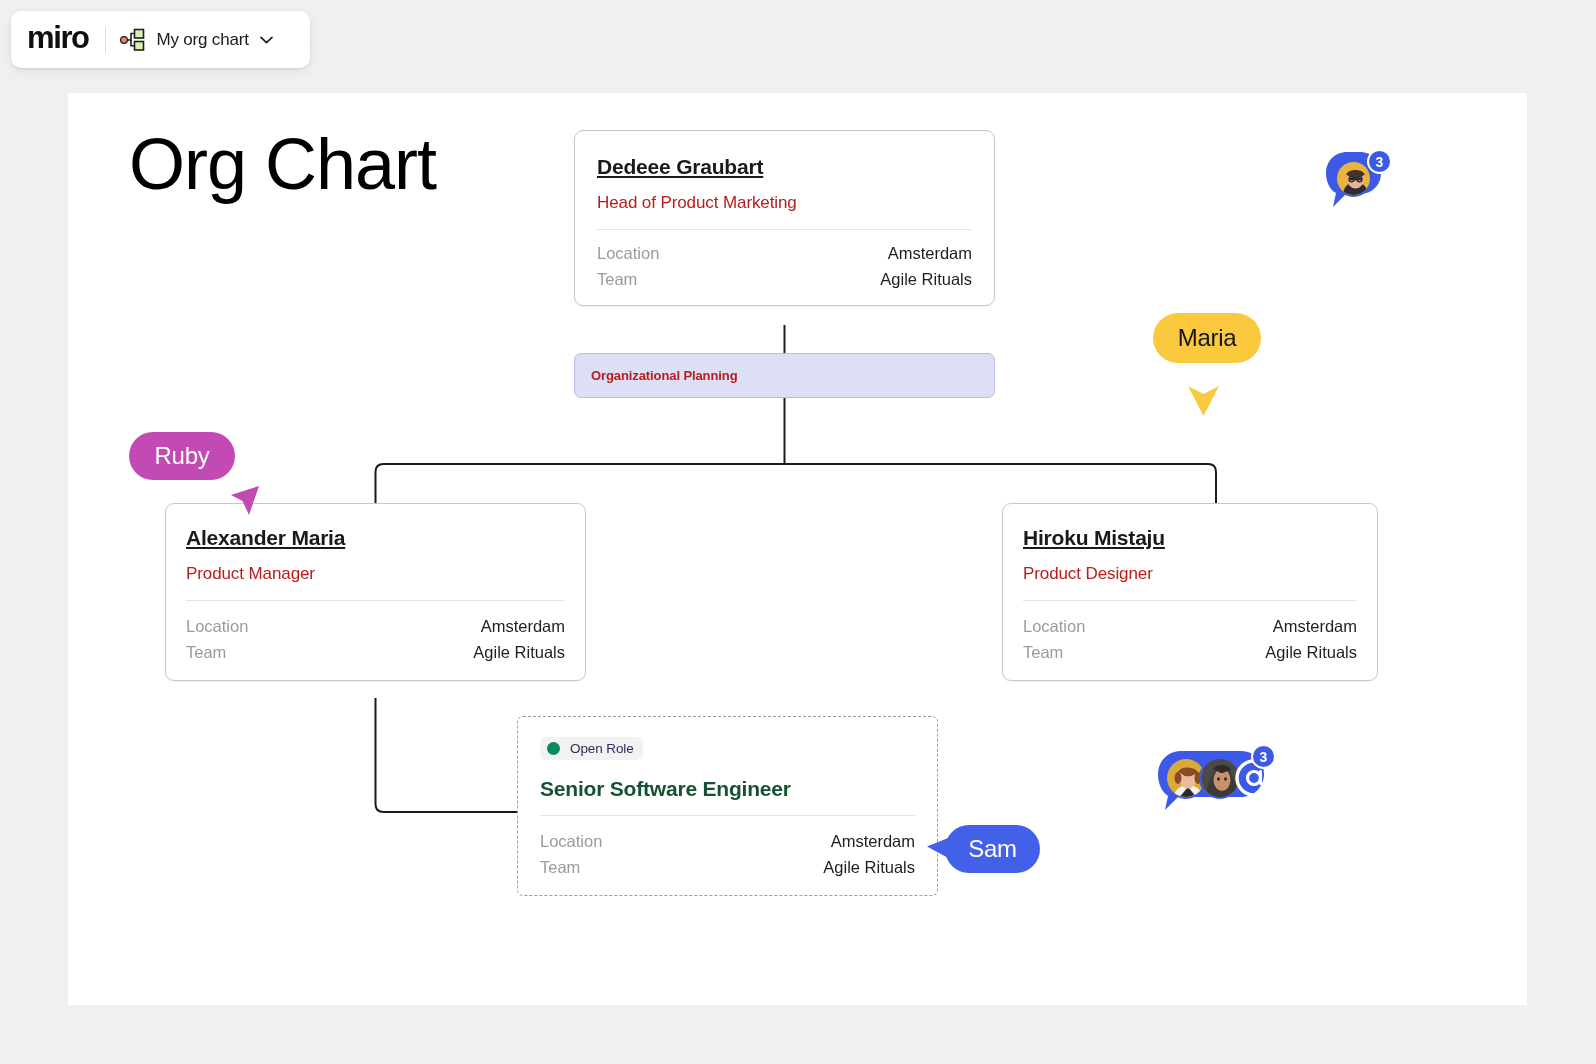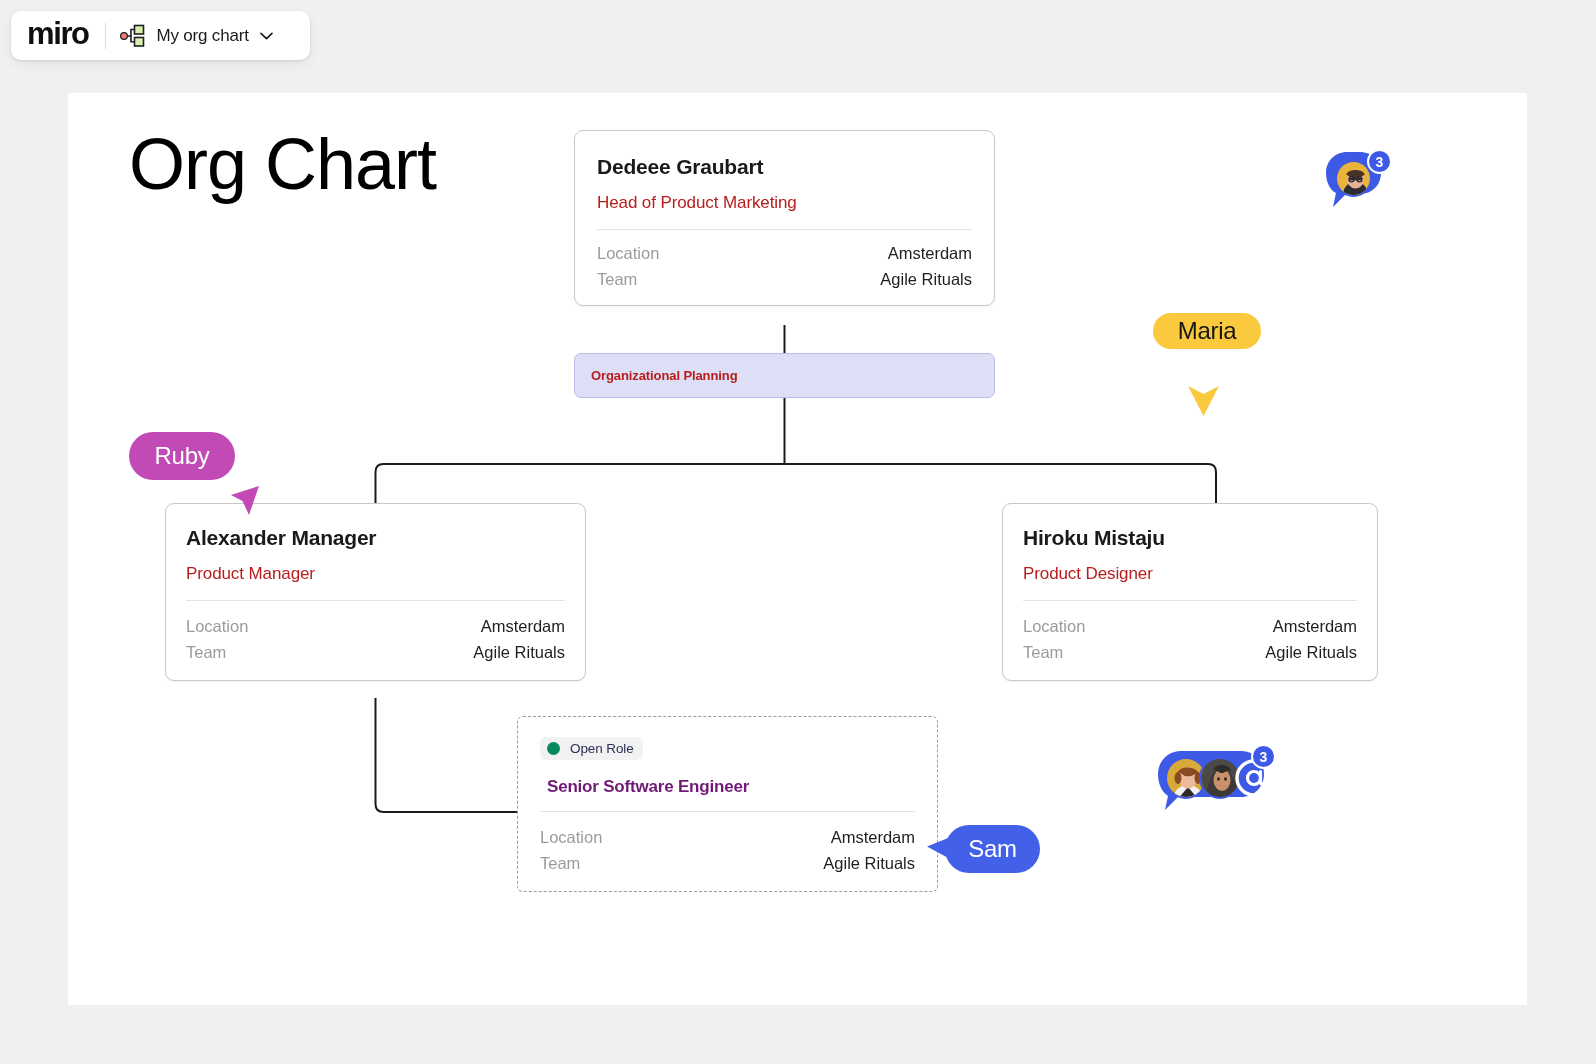--- a/index.html
+++ b/index.html
@@ -7,21 +7,21 @@
     width: 1596px; height: 1064px;
     background: #f0f0f0;
     font-family: "Liberation Sans", sans-serif;
     overflow: hidden;
   }
   #stage { position: relative; width: 1596px; height: 1064px; }
 
   
   #topbar {
     position: absolute; left: 11px; top: 11px;
-    width: 299px; height: 49px;
+    width: 299px; height: 57px;
     background: #ffffff; border-radius: 10px;
     box-shadow: 0 1px 3px rgba(0,0,0,.10), 0 4px 12px rgba(0,0,0,.06);
     display: flex; align-items: center; padding: 0 16px;
   }
   #miro-logo {
     font-size: 31px; font-weight: 700; letter-spacing: -1.4px;
     color: #0f0f0f; line-height: 1; padding-bottom: 4px;
   }
   #topbar-sep { width: 1px; height: 26px; background: #dcdcdc; margin: 0 14px 0 16px; }
   .board-icon { width: 27px; height: 24px; margin-right: 10px; flex: none; }
@@ -45,21 +45,21 @@
   
   #connectors { position: absolute; left: 0; top: 0; width: 1596px; height: 1064px; }
 
   
   .card {
     position: absolute; background: #fff;
     border: 1px solid #c8c8c8; border-radius: 9px;
     box-shadow: 0 1px 2px rgba(0,0,0,.05);
   }
   .card-top { padding: 22px 20px 16px 20px; }
-  .card-name { font-size: 21px; font-weight: 700; color: #1a1a1a; letter-spacing: -.2px; }
+  .card-name { font-size: 21px; font-weight: 700; color: #1a1a1a; letter-spacing: -.2px; text-decoration: underline; }
   .card-role { font-size: 17px; color: #b91c1c; margin-top: 14px; letter-spacing: -.1px; }
   .card-div { height: 1px; background: #e4e4e4; margin: 0 20px; }
   .card-body { padding: 16px 20px 18px 20px; }
   .row { display: flex; justify-content: space-between; align-items: baseline; margin-bottom: 7px; }
   .row:last-child { margin-bottom: 0; gap: 41px; }
   .row-k { font-size: 16.5px; color: #9b9b9b; }
   .row-v { font-size: 16.5px; color: #1f1f1f; }
 
   
   #card-root { left: 574px; top: 130px; width: 421px; }
@@ -84,34 +84,34 @@
     position: absolute; left: 517px; top: 716px; width: 421px;
     background: #fff; border: 1.6px dashed #9c9c9c; border-radius: 6px;
   }
   #card-open .card-top { padding: 20px 22px 14px 22px; }
   .badge {
     display: inline-flex; align-items: center; gap: 10px;
     background: #f2f2f3; border-radius: 6px; padding: 4px 9px 4px 7px;
   }
   .badge-dot { width: 13px; height: 13px; border-radius: 50%; background: #078a5e; flex: none; }
   .badge-txt { font-size: 13.5px; color: #2b2e56; letter-spacing: -.1px; }
-  #open-title { font-size: 17px; font-weight: 700; color: #701a75; margin-top: 17px; letter-spacing: -.2px; margin-left: 7px; }
+  #open-title { font-size: 21px; font-weight: 700; color: #14532d; margin-top: 17px; letter-spacing: -.2px; }
   #card-open .card-div { margin: 0 22px; }
   #card-open .card-body { padding: 16px 22px 18px 22px; }
 
   
   .name-pill {
     position: absolute; border-radius: 999px;
     display: flex; align-items: center; justify-content: center;
     font-size: 24px; letter-spacing: -.3px; white-space: nowrap;
   }
   #pill-ruby  { left: 129px;  top: 432px;  width: 106px; height: 48px; background: #c council; }
   #pill-ruby  { background: #c councilx; align-items: center; }
   #pill-ruby  { background: #c24ab5; color: #fff; }
-  #pill-maria { left: 1153px; top: 313px;  width: 108px; height: 36px; background: #fac93d; color: #151515; justify-content: center; }
+  #pill-maria { left: 1153px; top: 313px;  width: 108px; height: 50px; background: #fac93d; color: #151515; justify-content: center; }
   #pill-sam   { left: 945px;  top: 825px;  width: 95px;  height: 48px; background: #4360e8; color: #fff; }
 
   .cursor { position: absolute; }
 
   
   .bubble { position: absolute; }
   .bubble-count {
     position: absolute; border-radius: 50%;
     background: #3d5ae6; border: 2.5px solid #fff;
     color: #fff; font-size: 14px; font-weight: 700;
@@ -171,21 +171,21 @@
       </div>
     </div>
   </div>
 
   <div id="group-box">
     <span id="group-label">Organizational Planning</span>
   </div>
 
   <div class="card" id="card-left">
     <div class="card-top">
-      <div class="card-name">Alexander Manager</div>
+      <div class="card-name">Alexander Maria</div>
       <div class="card-role">Product Manager</div>
     </div>
     <div class="card-div"></div>
     <div class="card-body">
       <div class="row">
         <span class="row-k">Location</span>
         <span class="row-v">Amsterdam</span>
       </div>
       <div class="row">
         <span class="row-k">Team</span>

